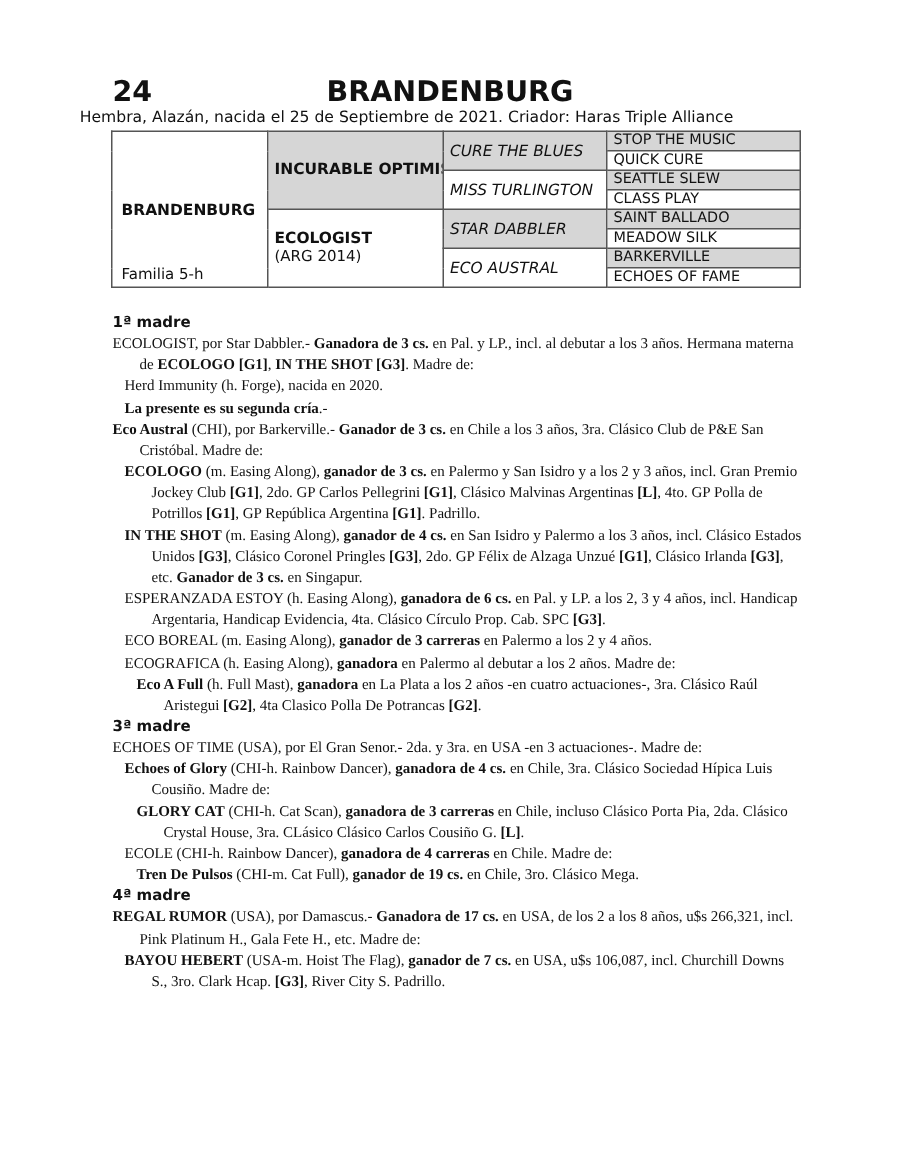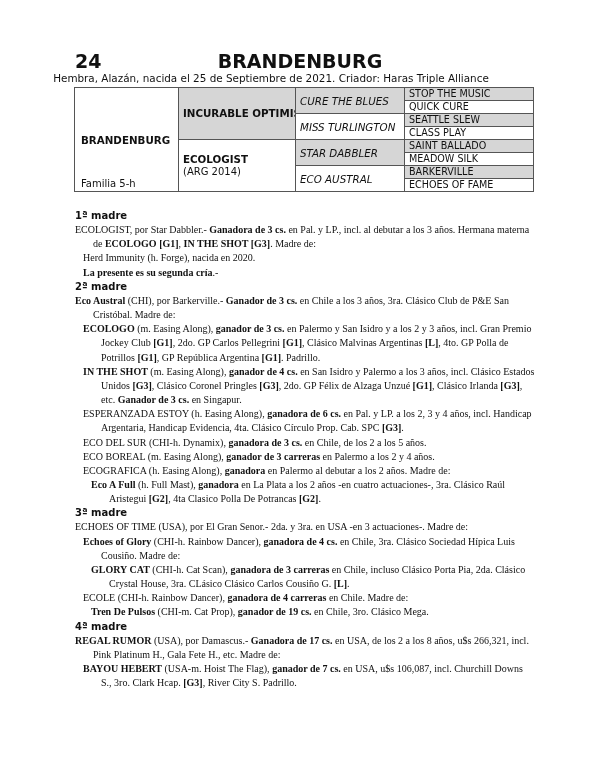--- a/index.html
+++ b/index.html
@@ -83,36 +83,34 @@
         </tr>
   </tbody>
     </table>
 
   <div class="body-text">
     <div class="section-h">1ª madre</div>
     <p class="p l0"><span>ECOLOGIST, por Star Dabbler.- </span><b>Ganadora de 3 cs.</b><span> en Pal. y LP., incl. al debutar a los 3 años. Hermana materna de </span><b>ECOLOGO [G1]</b><span>, </span><b>IN THE SHOT [G3]</b><span>. Madre de:</span></p>
     <p class="p l1b"><span>Herd Immunity (h. Forge), nacida en 2020.</span></p>
     <p class="p l1b"><b>La presente es su segunda cría</b><span>.-</span></p>
 
-    <div class="section-h">2ª madre</div>
     <p class="p l0"><b>Eco Austral</b><span> (CHI), por Barkerville.- </span><b>Ganador de 3 cs.</b><span> en Chile a los 3 años, 3ra. Clásico Club de P&amp;E San Cristóbal. Madre de:</span></p>
     <p class="p l1"><b>ECOLOGO</b><span> (m. Easing Along), </span><b>ganador de 3 cs.</b><span> en Palermo y San Isidro y a los 2 y 3 años, incl. Gran Premio Jockey Club </span><b>[G1]</b><span>, 2do. GP Carlos Pellegrini </span><b>[G1]</b><span>, Clásico Malvinas Argentinas </span><b>[L]</b><span>, 4to. GP Polla de Potrillos </span><b>[G1]</b><span>, GP República Argentina </span><b>[G1]</b><span>. Padrillo.</span></p>
     <p class="p l1"><b>IN THE SHOT</b><span> (m. Easing Along), </span><b>ganador de 4 cs.</b><span> en San Isidro y Palermo a los 3 años, incl. Clásico Estados Unidos </span><b>[G3]</b><span>, Clásico Coronel Pringles </span><b>[G3]</b><span>, 2do. GP Félix de Alzaga Unzué </span><b>[G1]</b><span>, Clásico Irlanda </span><b>[G3]</b><span>, etc. </span><b>Ganador de 3 cs.</b><span> en Singapur.</span></p>
     <p class="p l1"><span>ESPERANZADA ESTOY (h. Easing Along), </span><b>ganadora de 6 cs.</b><span> en Pal. y LP. a los 2, 3 y 4 años, incl. Handicap Argentaria, Handicap Evidencia, 4ta. Clásico Círculo Prop. Cab. SPC </span><b>[G3]</b><span>.</span></p>
-    <p class="p l1"><span>ECO DEL SUR (CHI-h. Dynamix), </span><b>ganadora de 3 cs.</b><span> en Chile, de los 2 a los 5 años.</span></p>
     <p class="p l1"><span>ECO BOREAL (m. Easing Along), </span><b>ganador de 3 carreras</b><span> en Palermo a los 2 y 4 años.</span></p>
     <p class="p l1"><span>ECOGRAFICA (h. Easing Along), </span><b>ganadora</b><span> en Palermo al debutar a los 2 años. Madre de:</span></p>
     <p class="p l2"><b>Eco A Full</b><span> (h. Full Mast), </span><b>ganadora</b><span> en La Plata a los 2 años -en cuatro actuaciones-, 3ra. Clásico Raúl Aristegui </span><b>[G2]</b><span>, 4ta Clasico Polla De Potrancas </span><b>[G2]</b><span>.</span></p>
 
     <div class="section-h">3ª madre</div>
     <p class="p l0"><span>ECHOES OF TIME (USA), por El Gran Senor.- 2da. y 3ra. en USA -en 3 actuaciones-. Madre de:</span></p>
     <p class="p l1"><b>Echoes of Glory</b><span> (CHI-h. Rainbow Dancer), </span><b>ganadora de 4 cs.</b><span> en Chile, 3ra. Clásico Sociedad Hípica Luis Cousiño. Madre de:</span></p>
     <p class="p l2"><b>GLORY CAT</b><span> (CHI-h. Cat Scan), </span><b>ganadora de 3 carreras</b><span> en Chile, incluso Clásico Porta Pia, 2da. Clásico Crystal House, 3ra. CLásico Clásico Carlos Cousiño G. </span><b>[L]</b><span>.</span></p>
     <p class="p l1"><span>ECOLE (CHI-h. Rainbow Dancer), </span><b>ganadora de 4 carreras</b><span> en Chile. Madre de:</span></p>
-    <p class="p l2"><b>Tren De Pulsos</b><span> (CHI-m. Cat Prop), </span><b>ganador de 19 cs.</b><span> en Chile, 3ro. Clásico Mega.</span></p>
+    <p class="p l2"><b>Tren De Pulsos</b><span> (CHI-m. Cat Full), </span><b>ganador de 19 cs.</b><span> en Chile, 3ro. Clásico Mega.</span></p>
 
     <div class="section-h">4ª madre</div>
     <p class="p l0"><b>REGAL RUMOR</b><span> (USA), por Damascus.- </span><b>Ganadora de 17 cs.</b><span> en USA, de los 2 a los 8 años, u$s 266,321, incl. Pink Platinum H., Gala Fete H., etc. Madre de:</span></p>
     <p class="p l1"><b>BAYOU HEBERT</b><span> (USA-m. Hoist The Flag), </span><b>ganador de 7 cs.</b><span> en USA, u$s 106,087, incl. Churchill Downs S., 3ro. Clark Hcap. </span><b>[G3]</b><span>, River City S. Padrillo.</span></p>
     <p class="p l1"></p>
 
   </div>
 </div>
 
 </body></html>

